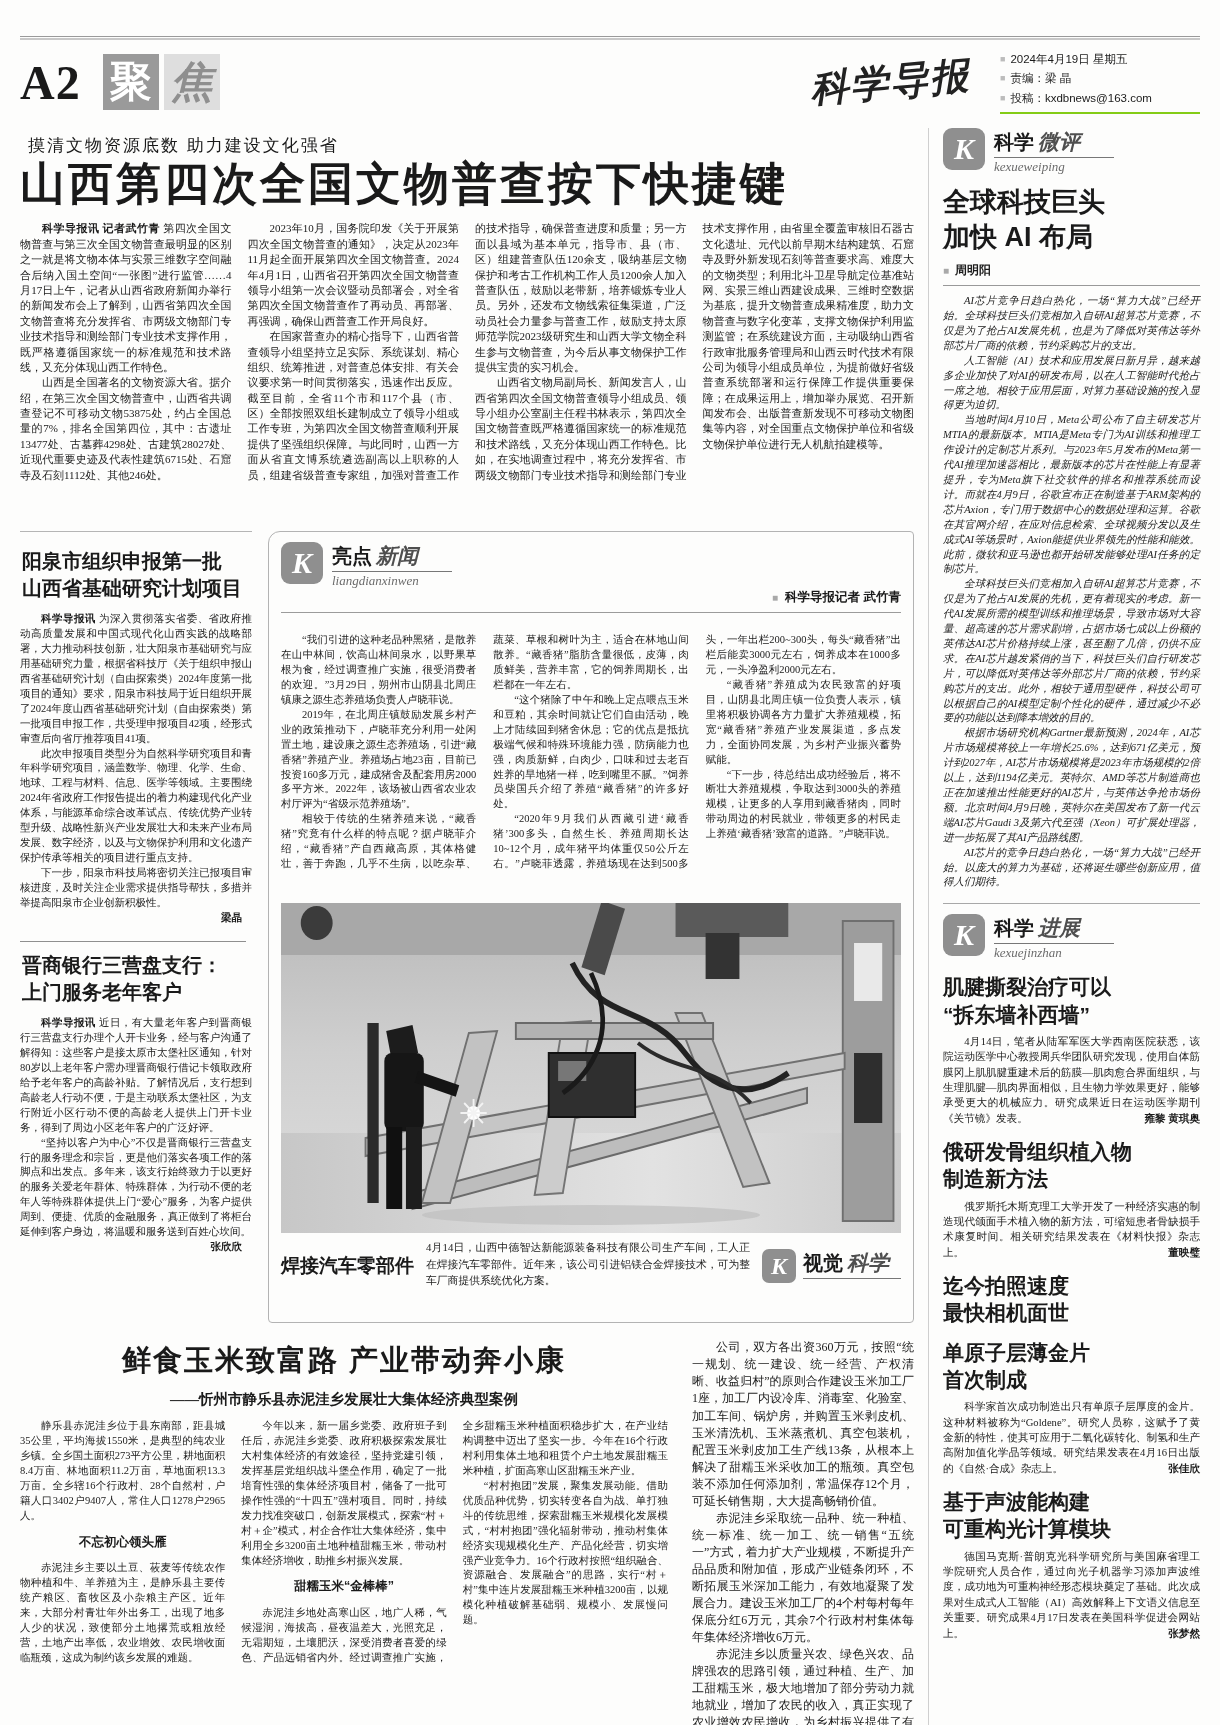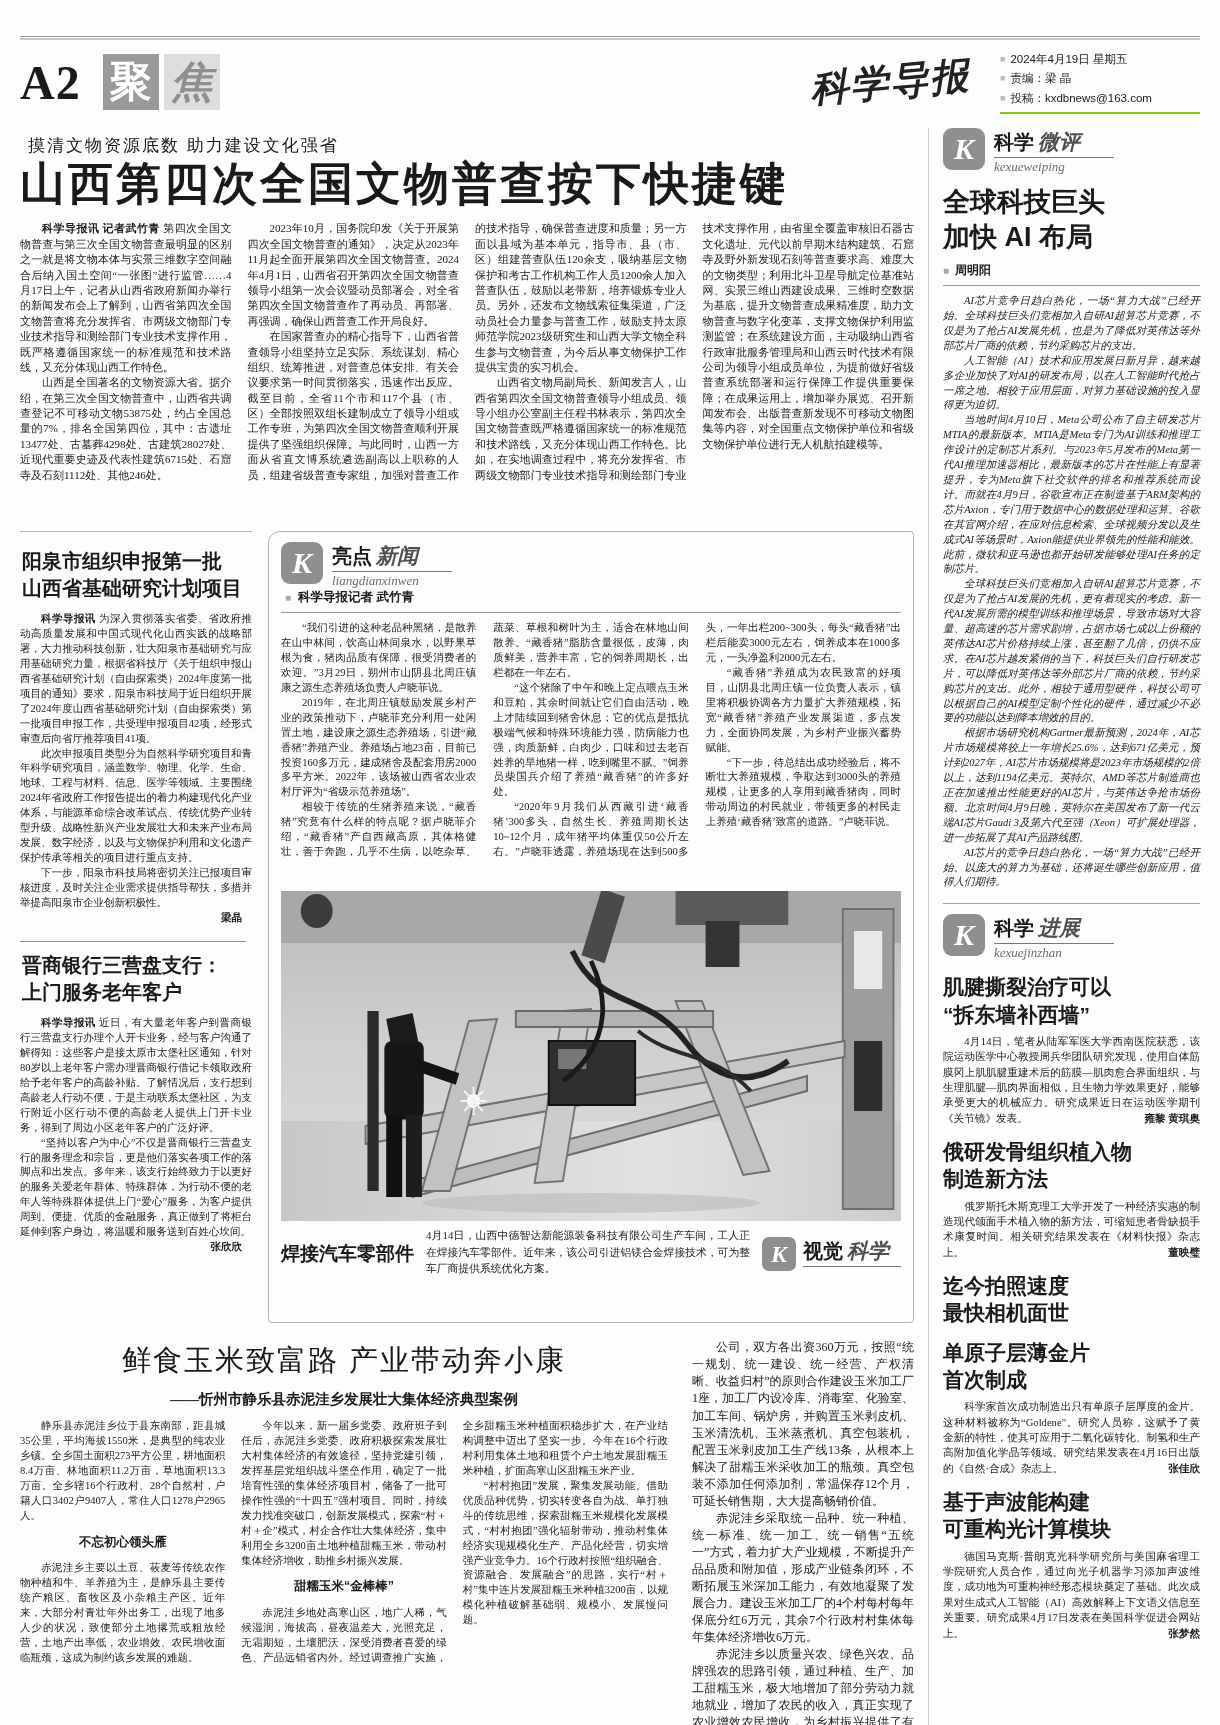--- a/index.html
+++ b/index.html
@@ -62,36 +62,36 @@
   .kt1 { font-size:20px; font-weight:900; font-family:"Liberation Sans",sans-serif; }
   .kt2 { font-size:21px; font-style:italic; color:#4f4f4f; font-weight:bold; }
   .kpy { font-style:italic; color:#6b6b6b; font-size:13px; margin-top:1px; }
 
   
   .hlbox { flex:1; margin-left:16px; border:1px solid #b3b3b3; border-radius:12px 4px 4px 4px;
            padding:10px 12px 6px; }
   .hl-head { font-size:33px; font-weight:900; letter-spacing:2px; margin:10px 0 8px 12px;
              font-family:"Liberation Sans",sans-serif; }
   .hl-byline { font-size:12.5px; font-weight:bold; border-bottom:1px solid #9b9b9b;
-               padding:0 0 6px 4px; margin-bottom:8px; font-family:"Liberation Sans",sans-serif; }
+               padding:0 0 6px 4px; margin-bottom:20px; font-family:"Liberation Sans",sans-serif;text-align:right; }
   .hl-byline::before { content:"■"; color:#a9a9a9; margin-right:7px; font-size:10px; }
   .hl-cols { column-count:3; column-gap:17px; font-size:10.5px; line-height:1.42;
              text-align:justify; height:262px; overflow:hidden; }
   .photo { margin-top:8px; height:330px; background:#d6d6d6; overflow:hidden; }
   .photo svg { display:block; width:100%; height:100%; }
   .cap-row { display:flex; align-items:flex-start; gap:12px; margin-top:6px; }
   .cap-label { font-size:19px; font-weight:bold; white-space:nowrap; margin-top:14px;
                font-family:"Liberation Sans",sans-serif; }
   .cap-text { flex:1; font-size:10.8px; line-height:1.5; text-align:justify; text-indent:0; }
   .vbadge { display:flex; align-items:flex-start; gap:7px; margin-top:10px; }
 
   
   .bottom { display:flex; margin-top:12px; }
   .bt-left { width:648px; }
-  .bt-title { text-align:center; font-size:29px; font-weight:400; letter-spacing:2px;
+  .bt-title { text-align:center; font-size:29px; font-weight:700; letter-spacing:2px;
               font-family:"Liberation Sans",sans-serif; margin-top:6px; }
   .bt-sub { text-align:center; font-size:14.5px; font-weight:bold; margin:9px 0 10px; }
   .bt-cols { column-count:3; column-gap:16px; font-size:10.5px; line-height:1.42; text-align:justify; }
   .subhead { font-weight:900; text-align:center; text-indent:0; margin:10px 0;
              font-size:12.5px; font-family:"Liberation Sans",sans-serif; }
   .bt-col4 { flex:1; margin-left:24px; font-size:12px; line-height:1.42; text-align:justify; padding-top:4px; }
 
   
   .rc-head { font-size:27px; font-weight:900; line-height:1.28; margin:10px 0 8px;
              font-family:"Liberation Sans",sans-serif; }
@@ -176,21 +176,21 @@
                 <span class="kt1">亮点</span>
                 <span class="kt2">新闻</span>
               </div>
               <span class="kpy">liangdianxinwen</span>
             </div>
           </div>
 
           <div class="hl-byline">科学导报记者 武竹青</div>
 
           <div class="hl-cols">
-            <p>“我们引进的这种老品种黑猪，是散养在山中林间，饮高山林间泉水，以野果草根为食，猪肉品质有保障，很受消费者的欢迎。”3月29日，朔州市山阴县北周庄镇康之源生态养殖场负责人卢晓菲说。</p>
+            <p>“我们引进的这种老品种黑猪，是散养在山中林间，饮高山林间泉水，以野果草根为食，经过调查推广实施，很受消费者的欢迎。”3月29日，朔州市山阴县北周庄镇康之源生态养殖场负责人卢晓菲说。</p>
             <p>2019年，在北周庄镇鼓励发展乡村产业的政策推动下，卢晓菲充分利用一处闲置土地，建设康之源生态养殖场，引进“藏香猪”养殖产业。养殖场占地23亩，目前已投资160多万元，建成猪舍及配套用房2000多平方米。2022年，该场被山西省农业农村厅评为“省级示范养殖场”。</p>
             <p>相较于传统的生猪养殖来说，“藏香猪”究竟有什么样的特点呢？据卢晓菲介绍，“藏香猪”产自西藏高原，其体格健壮，善于奔跑，几乎不生病，以吃杂草、蔬菜、草根和树叶为主，适合在林地山间散养。“藏香猪”脂肪含量很低，皮薄，肉质鲜美，营养丰富，它的饲养周期长，出栏都在一年左右。</p>
             <p>“这个猪除了中午和晚上定点喂点玉米和豆粕，其余时间就让它们自由活动，晚上才陆续回到猪舍休息；它的优点是抵抗极端气候和特殊环境能力强，防病能力也强，肉质新鲜，白肉少，口味和过去老百姓养的旱地猪一样，吃到嘴里不腻。”饲养员柴国兵介绍了养殖“藏香猪”的许多好处。</p>
             <p>“2020年9月我们从西藏引进‘藏香猪’300多头，自然生长、养殖周期长达10~12个月，成年猪平均体重仅50公斤左右。”卢晓菲透露，养殖场现在达到500多头，一年出栏200~300头，每头“藏香猪”出栏后能卖3000元左右，饲养成本在1000多元，一头净盈利2000元左右。</p>
             <p>“藏香猪”养殖成为农民致富的好项目，山阴县北周庄镇一位负责人表示，镇里将积极协调各方力量扩大养殖规模，拓宽“藏香猪”养殖产业发展渠道，多点发力，全面协同发展，为乡村产业振兴蓄势赋能。</p>
             <p>“下一步，待总结出成功经验后，将不断壮大养殖规模，争取达到3000头的养殖规模，让更多的人享用到藏香猪肉，同时带动周边的村民就业，带领更多的村民走上养殖‘藏香猪’致富的道路。”卢晓菲说。</p>
           </div>
 
           <div class="photo">
             <svg viewBox="0 0 660 330" preserveAspectRatio="none">

